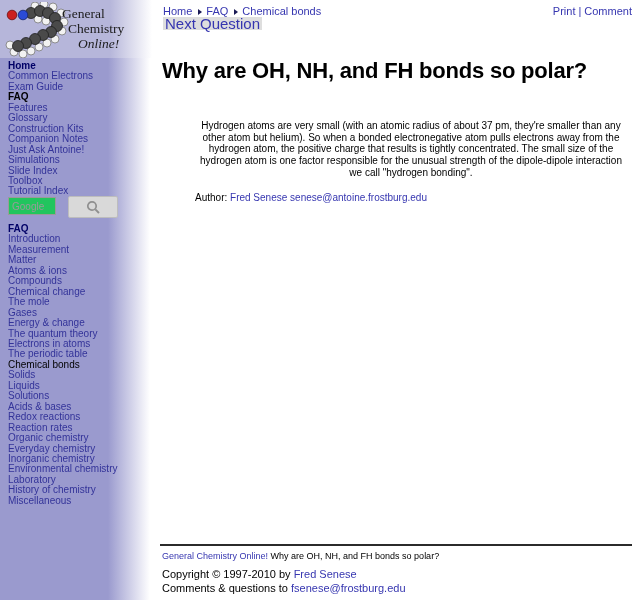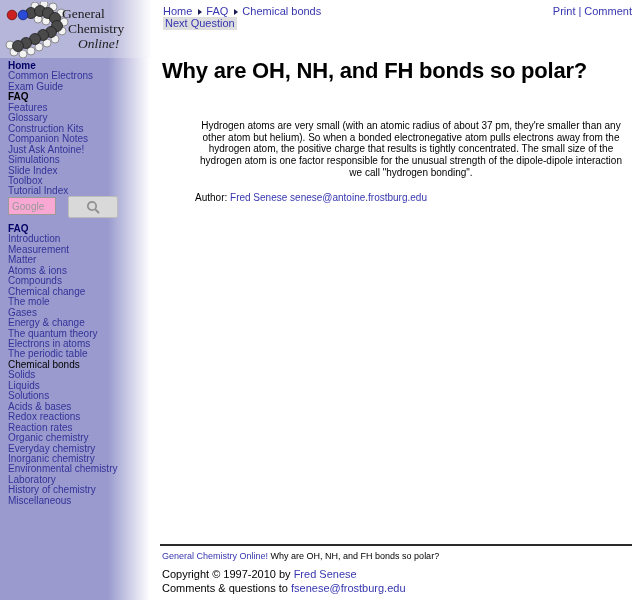--- a/index.html
+++ b/index.html
@@ -34,21 +34,21 @@
   .main-nav { top:61px; }
   .faq-nav  { top:224px; }
   .nav-item { color:#333399; cursor:pointer; white-space:nowrap; }
   .nav-item.bold-navy  { font-weight:bold; color:#000066; }
   .nav-item.bold-black { font-weight:bold; color:#000000; }
   .nav-item.current    { color:#000000; cursor:default; }
 
   .search-row { position:absolute; left:8px; top:196px; width:145px; height:22px; }
   .search-input {
     position:absolute; left:0; top:1px; width:48px; height:18px;
-    border:1px solid #9a9a9a; background:#f9a8d4;
+    border:1px solid #9a9a9a; background:#22c55e;
     font-size:10px; padding:0 3px; color:#555;
     font-family:"Liberation Sans", sans-serif;
   }
   .search-input::placeholder { color:#9a9a9a; }
   .search-button {
     position:absolute; left:60px; top:0; width:50px; height:22px;
     background:#d9d9d9; border:1px solid #bdbdbd; border-radius:2px;
     display:flex; align-items:center; justify-content:center; cursor:pointer;
   }
 
@@ -60,21 +60,21 @@
   .crumb-arrow {
     display:inline-block; width:0; height:0;
     border-left:4px solid #1a1a55;
     border-top:3.5px solid transparent; border-bottom:3.5px solid transparent;
     margin:0 4px 0 6px;
   }
   .print-comment { position:absolute; right:6px; top:5px; font-size:11px; white-space:nowrap;margin-left:16px; }
   .pc-sep { color:#3636b0; margin:0 3px; }
   .next-question {
     position:absolute; left:3px; top:17px;
-    background:#dedede; padding:0 2px; font-size:11px; line-height:13px;
+    background:#dedede; padding:0 2px; font-size:15px; line-height:13px;
     color:#3636b0; cursor:pointer;
   }
 
   .page-title {
     position:absolute; left:2px; top:43px;
     font-size:22px; font-weight:bold; color:#000; letter-spacing:-0.2px;
     white-space:nowrap;
   }
   .question-block {
     position:absolute; left:3px; top:81px; width:474px;

